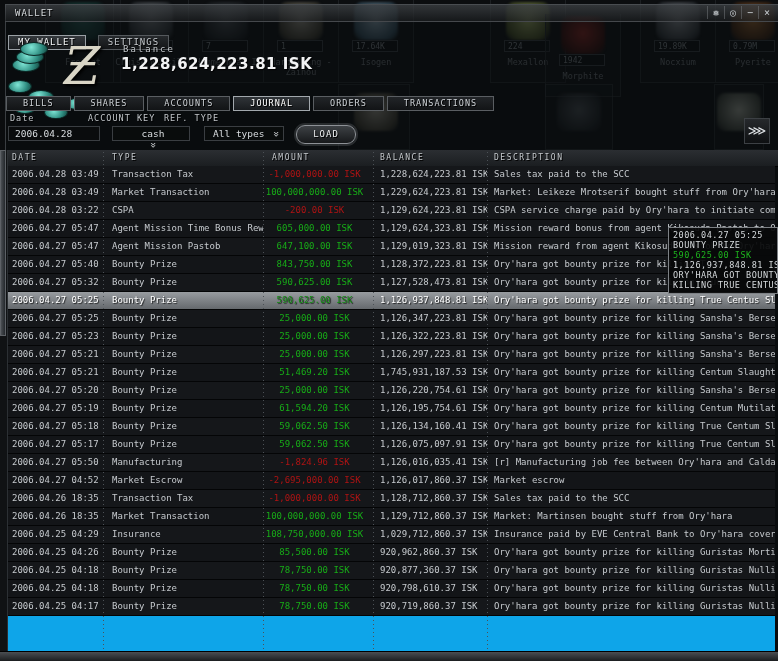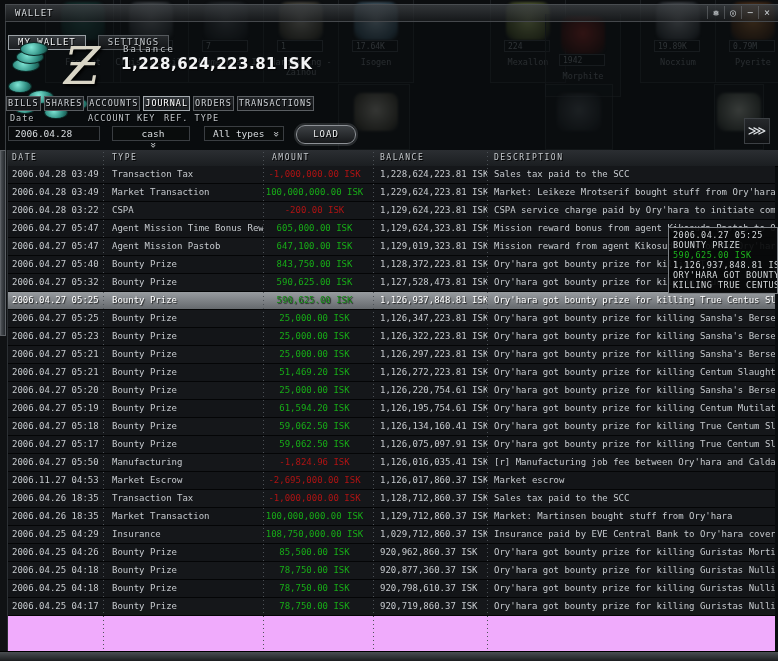--- a/index.html
+++ b/index.html
@@ -44,21 +44,21 @@
   
   .wallet-art{position:absolute;left:6px;top:40px;width:112px;height:84px;}
   .coin{position:absolute;border-radius:50%;background:radial-gradient(circle at 40% 35%,#7fe6d6,#2e8c80 60%,#13443e);border:1px solid #0c2a27;}
   .isk-symbol{position:absolute;left:58px;top:-4px;font-family:"DejaVu Serif",serif;font-style:italic;font-size:52px;color:#d9d5c6;
     text-shadow:2px 2px 3px #000;}
   .balance-label{position:absolute;left:123px;top:44px;font-size:9px;letter-spacing:2px;color:#c2c6ca;text-shadow:1px 1px 0 #000;}
   .balance-value{position:absolute;left:121px;top:55px;font-size:15px;font-weight:bold;color:#f2f3f4;
     font-family:"DejaVu Sans",sans-serif;letter-spacing:.5px;text-shadow:1px 1px 1px #000;}
   
   .ntabs{position:absolute;left:6px;top:96px;display:flex;gap:3px;}
-  .ntab{height:13px;line-height:13px;padding:0 1px;font-size:8.5px;letter-spacing:1px;color:#cdd1d5;
+  .ntab{height:13px;line-height:13px;padding:0 16px;font-size:8.5px;letter-spacing:1px;color:#cdd1d5;
     border:1px solid #5a5e62;background:linear-gradient(180deg,#222528,#121416);text-shadow:1px 1px 0 #000;cursor:default;}
   .ntab.active{border-color:#a2a8ad;color:#ffffff;background:linear-gradient(180deg,#303438,#191c1f);}
   
   .flabel{position:absolute;top:113px;font-size:8.5px;letter-spacing:1px;color:#bfc3c7;text-shadow:1px 1px 0 #000;}
   .f-date-label{left:10px;}
   .f-acct-label{left:88px;}
   .f-ref-label{left:164px;}
   .finput{position:absolute;top:126px;height:15px;box-sizing:border-box;background:#0a0c0d;border:1px solid #3a3e42;
     color:#d8dcdf;font-size:9.5px;font-family:"DejaVu Sans Mono",monospace;padding:0 0 0 6px;}
   .f-date{left:8px;width:92px;}
@@ -71,21 +71,21 @@
     border:1px solid #8d9196;background:linear-gradient(180deg,#3d4145,#17191b);
     color:#eceeef;font-size:9px;letter-spacing:1px;text-align:center;line-height:16px;text-shadow:1px 1px 0 #000;
     box-shadow:0 0 0 2px rgba(130,134,138,.25);cursor:default;}
   .export-btn{position:absolute;left:744px;top:118px;width:26px;height:26px;box-sizing:border-box;
     border:1px solid #3c4044;background:linear-gradient(180deg,#26292c,#0e1012);
     color:#dfe3e6;font-size:13px;text-align:center;line-height:24px;cursor:default;}
   
   .thead{position:absolute;left:8px;top:150px;right:0;height:16px;display:flex;
     background:linear-gradient(180deg,#2b2e32,#1b1e21);border-bottom:1px solid #000;
     font-size:8px;letter-spacing:1.5px;color:#c3c7cb;line-height:16px;text-shadow:1px 1px 0 #000;}
-  .rows{position:absolute;left:8px;top:166px;right:3px;height:486px;background:#f0abfc;}
+  .rows{position:absolute;left:8px;top:166px;right:3px;height:486px;background:#0ea5e9;}
   .trow{display:flex;height:17px;line-height:17px;border-bottom:1px solid #040506;background:#15171a;
     font-size:9px;color:#c6cace;cursor:default;}
   .trow:nth-child(even){background:#131518;}
   .trow.selected{background:linear-gradient(180deg,#989ca0,#65696d);color:#ffffff;text-shadow:1px 1px 1px rgba(0,0,0,.75);}
   .c-date{width:95px;padding-left:4px;box-sizing:border-box;overflow:hidden;white-space:nowrap;}
   .c-type{width:160px;padding-left:9px;box-sizing:border-box;overflow:hidden;white-space:nowrap;}
   .c-amount{width:110px;padding-right:7px;box-sizing:border-box;text-align:center;overflow:hidden;white-space:nowrap;}
   .c-balance{width:114px;padding-left:7px;box-sizing:border-box;overflow:hidden;white-space:nowrap;}
   .c-desc{flex:1;padding-left:7px;box-sizing:border-box;overflow:hidden;white-space:nowrap;}
   .h-amount{padding-left:9px;text-align:left;}
@@ -310,21 +310,21 @@
         <div class="c-date">2006.04.27 05:21</div>
         <div class="c-type">Bounty Prize</div>
         <div class="c-amount amt-pos">25,000.00 ISK</div>
         <div class="c-balance">1,126,297,223.81 ISK</div>
         <div class="c-desc">Ory'hara got bounty prize for killing Sansha's Berserker</div>
       </div>
       <div class="trow">
         <div class="c-date">2006.04.27 05:21</div>
         <div class="c-type">Bounty Prize</div>
         <div class="c-amount amt-pos">51,469.20 ISK</div>
-        <div class="c-balance">1,126,272,223.81 ISK</div>
+        <div class="c-balance">1,745,931,187.53 ISK</div>
         <div class="c-desc">Ory'hara got bounty prize for killing Centum Slaughterer</div>
       </div>
       <div class="trow">
         <div class="c-date">2006.04.27 05:20</div>
         <div class="c-type">Bounty Prize</div>
         <div class="c-amount amt-pos">25,000.00 ISK</div>
         <div class="c-balance">1,126,220,754.61 ISK</div>
         <div class="c-desc">Ory'hara got bounty prize for killing Sansha's Berserker</div>
       </div>
       <div class="trow">
@@ -349,21 +349,21 @@
         <div class="c-desc">Ory'hara got bounty prize for killing True Centum Slaughterer</div>
       </div>
       <div class="trow">
         <div class="c-date">2006.04.27 05:50</div>
         <div class="c-type">Manufacturing</div>
         <div class="c-amount amt-neg">-1,824.96 ISK</div>
         <div class="c-balance">1,126,016,035.41 ISK</div>
         <div class="c-desc">[r] Manufacturing job fee between Ory'hara and Caldari Navy</div>
       </div>
       <div class="trow">
-        <div class="c-date">2006.11.27 04:53</div>
+        <div class="c-date">2006.04.27 04:52</div>
         <div class="c-type">Market Escrow</div>
         <div class="c-amount amt-neg">-2,695,000.00 ISK</div>
         <div class="c-balance">1,126,017,860.37 ISK</div>
         <div class="c-desc">Market escrow</div>
       </div>
       <div class="trow">
         <div class="c-date">2006.04.26 18:35</div>
         <div class="c-type">Transaction Tax</div>
         <div class="c-amount amt-neg">-1,000,000.00 ISK</div>
         <div class="c-balance">1,128,712,860.37 ISK</div>

